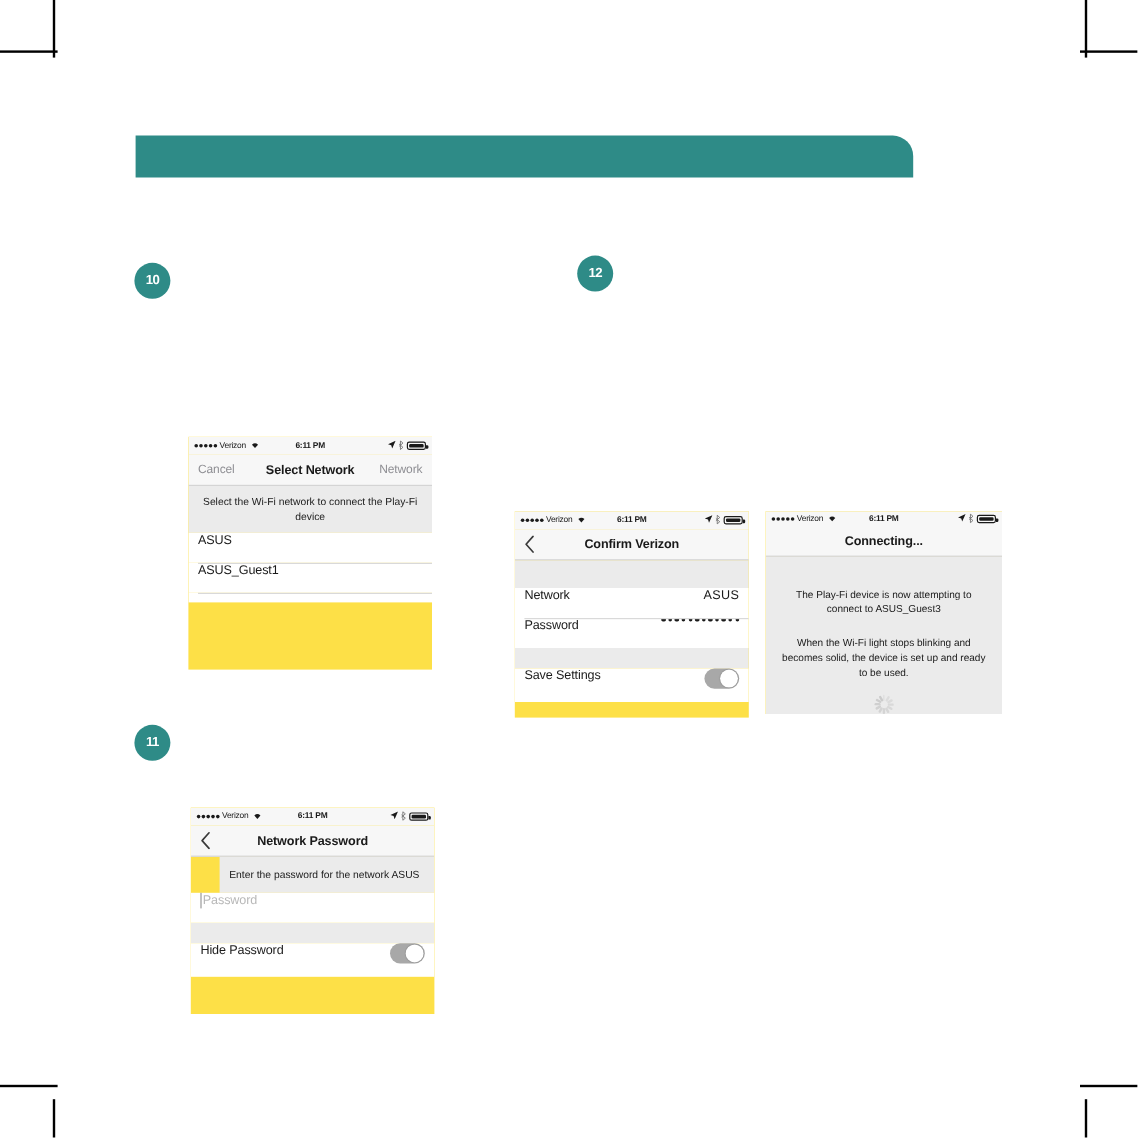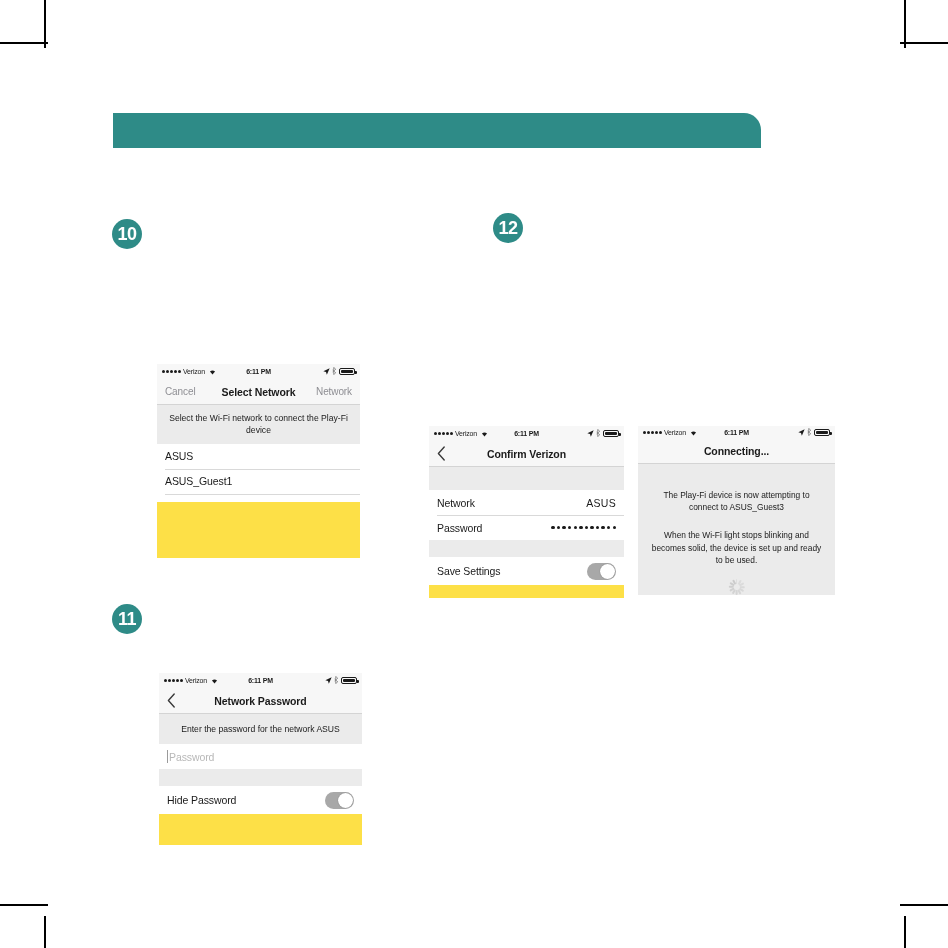--- a/index.html
+++ b/index.html
@@ -34,21 +34,21 @@
   }
 
   
   .step-badge {
     position: absolute;
     width: 30px;
     height: 30px;
     border-radius: 50%;
     background: #2e8b87;
     color: #ffffff;
-    font-size: 18px;
+    font-size: 11px;
     font-weight: bold;
     letter-spacing: -0.5px;
     display: flex;
     align-items: center;
     justify-content: center;
     line-height: 1;
   }
 
   
   .shot {
@@ -157,32 +157,33 @@
   
   .instruction {
     background: #ebebeb;
     padding: 7px 10px;
     font-size: 8.6px;
     line-height: 1.45;
     text-align: center;
     color: #1a1a1a;
   }
   .instruction.left {
-    text-align: center;
+    text-align: left;
     padding: 9px 8px;
+    margin-left: 24px;
   }
   .spacer {
     background: #ebebeb;
   }
 
   
   .row {
     height: 25px;
     display: flex;
-    align-items: center;
+    align-items: flex-start;
     padding: 0 8px;
     font-size: 10.5px;
     color: #1a1a1a;
     background: #ffffff;
     position: relative;
     letter-spacing: -0.1px;
   }
   .row + .row::before {
     content: "";
     position: absolute;
@@ -276,21 +277,21 @@
 <div class="crop h" style="left:900px; top:904px;"></div>
 
 <div class="banner" style="background: rgb(46, 139, 135);"></div>
 
 <div class="step-badge" style="left: 112px; top: 219px; background: rgb(46, 139, 135);">
   <span>10</span>
 </div>
 <div class="step-badge" style="left: 112px; top: 579px; background: rgb(46, 139, 135); margin-top: 25px;">
   <span>11</span>
 </div>
-<div class="step-badge" style="left: 493px; top: 213px; background: rgb(46, 139, 135);">
+<div class="step-badge" style="left: 481px; top: 213px; background: rgb(46, 139, 135);">
   <span>12</span>
 </div>
 
 <div class="shot" style="left:157px; top:364px; width:203px; height:194px;">
 
   <div class="statusbar">
     <div class="sb-left">
       <span class="sb-dots">
           <i></i>
           <i></i>

